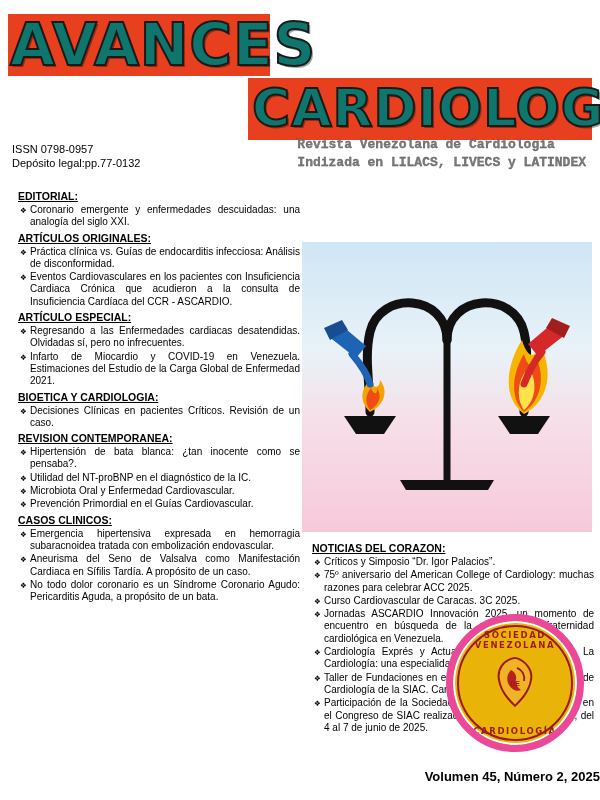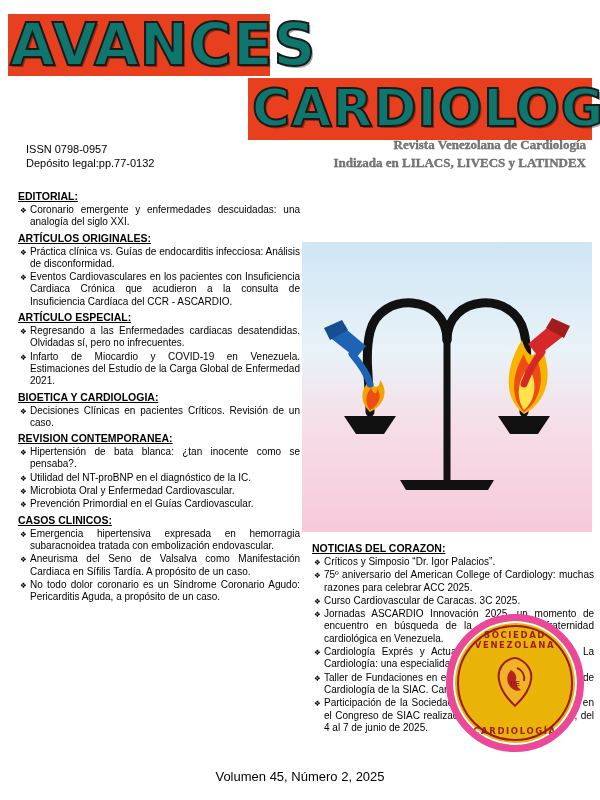--- a/index.html
+++ b/index.html
@@ -27,27 +27,26 @@
     letter-spacing:1px;
     color:#0f766e;
     -webkit-text-stroke:2px #1a1a1a;
     text-shadow:2px 2px 0 rgba(0,0,0,.35);
     white-space:nowrap;
   }
   .word-avances{left:10px;top:14px;font-size:58px;line-height:62px;}
   .word-cardio{left:252px;top:76px;font-size:52px;line-height:64px;}
 
   .issn{
-    position:absolute;left:26px;top:142px;
+    position:absolute;left:12px;top:142px;
     font-size:11px;line-height:14px;color:#000;
   }
   .subtitle{
     position:absolute;right:14px;top:136px;
-    text-align:right;
-    font-family:Liberation Serif, serif;
+    font-family:Liberation Mono, monospace;
     font-weight:bold;
     font-size:13px;line-height:18px;
     color:#7a7a7a;
     -webkit-text-stroke:.3px #555;
   }
   .subtitle .l2{font-size:13px;}
 
   
   .content{
     position:absolute;top:190px;left:0;width:600px;
@@ -118,22 +117,22 @@
     position:absolute;left:0;right:0;top:50%;transform:translateY(-50%);
     text-align:center;font-size:7px;font-weight:bold;color:#9b1b1b;
   }
   .seal .crest{
     position:absolute;left:50%;top:50%;transform:translate(-50%,-52%);
     width:52px;height:56px;
   }
 
   .volume{
     position:absolute;left:0;right:0;bottom:16px;
-    text-align:center;
-    font-size:13px;font-weight:normal;
+    text-align:right;
+    font-size:13px;font-weight:bold;
   }
 </style>
 </head>
 <body>
 
 <div class="masthead">
   <div class="mast-bar bar-top"></div>
   <div class="mast-bar bar-bottom"></div>
 
   <div class="word word-avances">AVANCES</div>
@@ -181,21 +180,21 @@
       <li>Hipertensión de bata blanca: ¿tan inocente como se pensaba?.</li>
       <li>Utilidad del NT-proBNP en el diagnóstico de la IC.</li>
       <li>Microbiota Oral y Enfermedad Cardiovascular.</li>
       <li>Prevención Primordial en el Guías Cardiovascular.</li>
     </ul>
 
     <div class="sec-head">CASOS CLINICOS:</div>
     <ul class="items">
       <li>Emergencia hipertensiva expresada en hemorragia subaracnoidea tratada con embolización endovascular.</li>
       <li>Aneurisma del Seno de Valsalva como Manifestación Cardiaca en Sífilis Tardía. A propósito de un caso.</li>
-      <li>No todo dolor coronario es un Síndrome Coronario Agudo: Pericarditis Aguda, a propósito de un caso.</li>
+      <li>No todo dolor coronario es un Síndrome Coronario Agudo: Pericarditis Aguda, a propósito de un bata.</li>
     </ul>
   </div>
 
   <div class="art">
     <svg class="heart" width="250" height="230" viewBox="0 0 250 230">
 
       <path d="M125 196 L125 52" stroke="#111" stroke-width="7" fill="none"></path>
       <path d="M125 56 C125 10, 58 6, 48 48 C42 74, 48 100, 48 128" stroke="#111" stroke-width="9" fill="none" stroke-linecap="round"></path>
       <path d="M125 56 C125 10, 192 6, 202 48 C208 74, 202 100, 202 128" stroke="#111" stroke-width="9" fill="none" stroke-linecap="round"></path>
 

